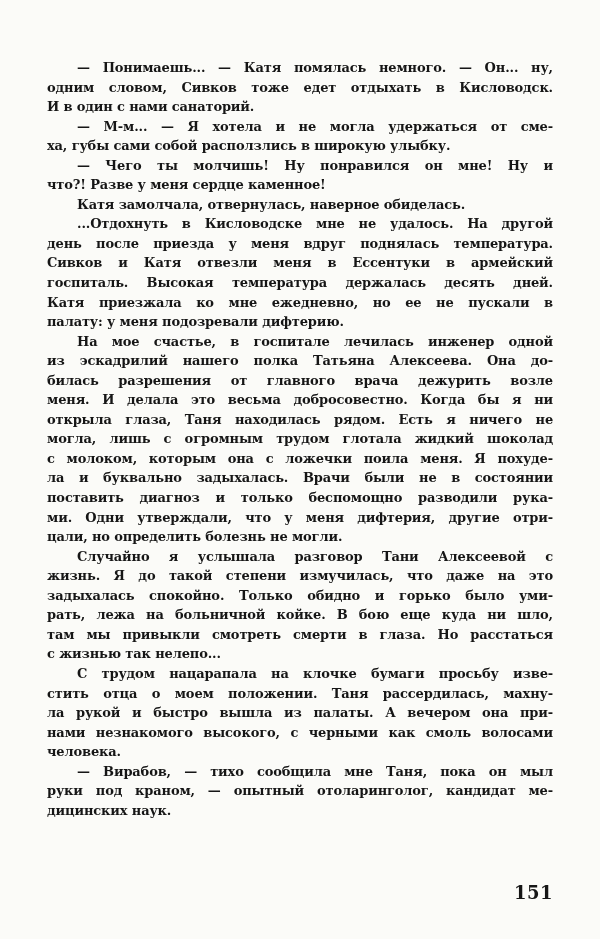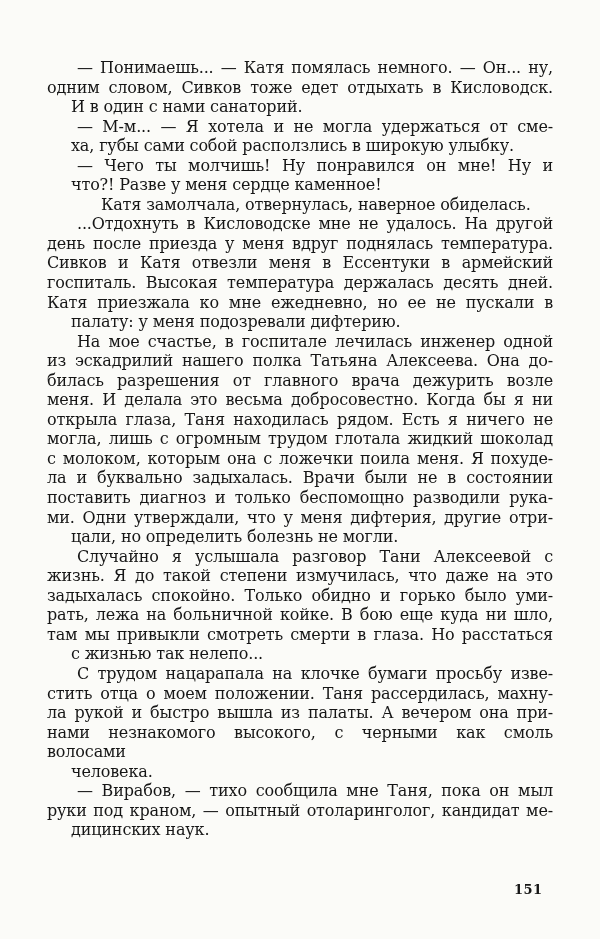--- a/index.html
+++ b/index.html
@@ -12,34 +12,34 @@
     color: #161616;
     overflow: hidden;
   }
   .text-block {
     position: absolute;
     left: 47px;
     top: 58px;
     width: 506px;
   }
   .line {
-    font-size: 16px;
-    font-weight: normal;
+    font-size: 13px;
+    font-weight: bold;
     letter-spacing: -0.15px;
     line-height: 19.55px;
     text-align: justify;
     text-align-last: justify;
   }
   .line.first { padding-left: 30px; }
-  .line.lastline { text-align-last: left; margin-left: 24px; }
+  .line.lastline { text-align-last: left; }
   .page-number {
     position: absolute;
     top: 882px;
     left: 514px;
-    font-size: 13px;
+    font-size: 18px;
     font-weight: bold;
     letter-spacing: 0.5px;
   }
 </style>
 </head>
 <body>
 
 <div class="page">
   <div class="text-block">
       <div class="line first">— Понимаешь... — Катя помялась немного. — Он... ну,</div>

